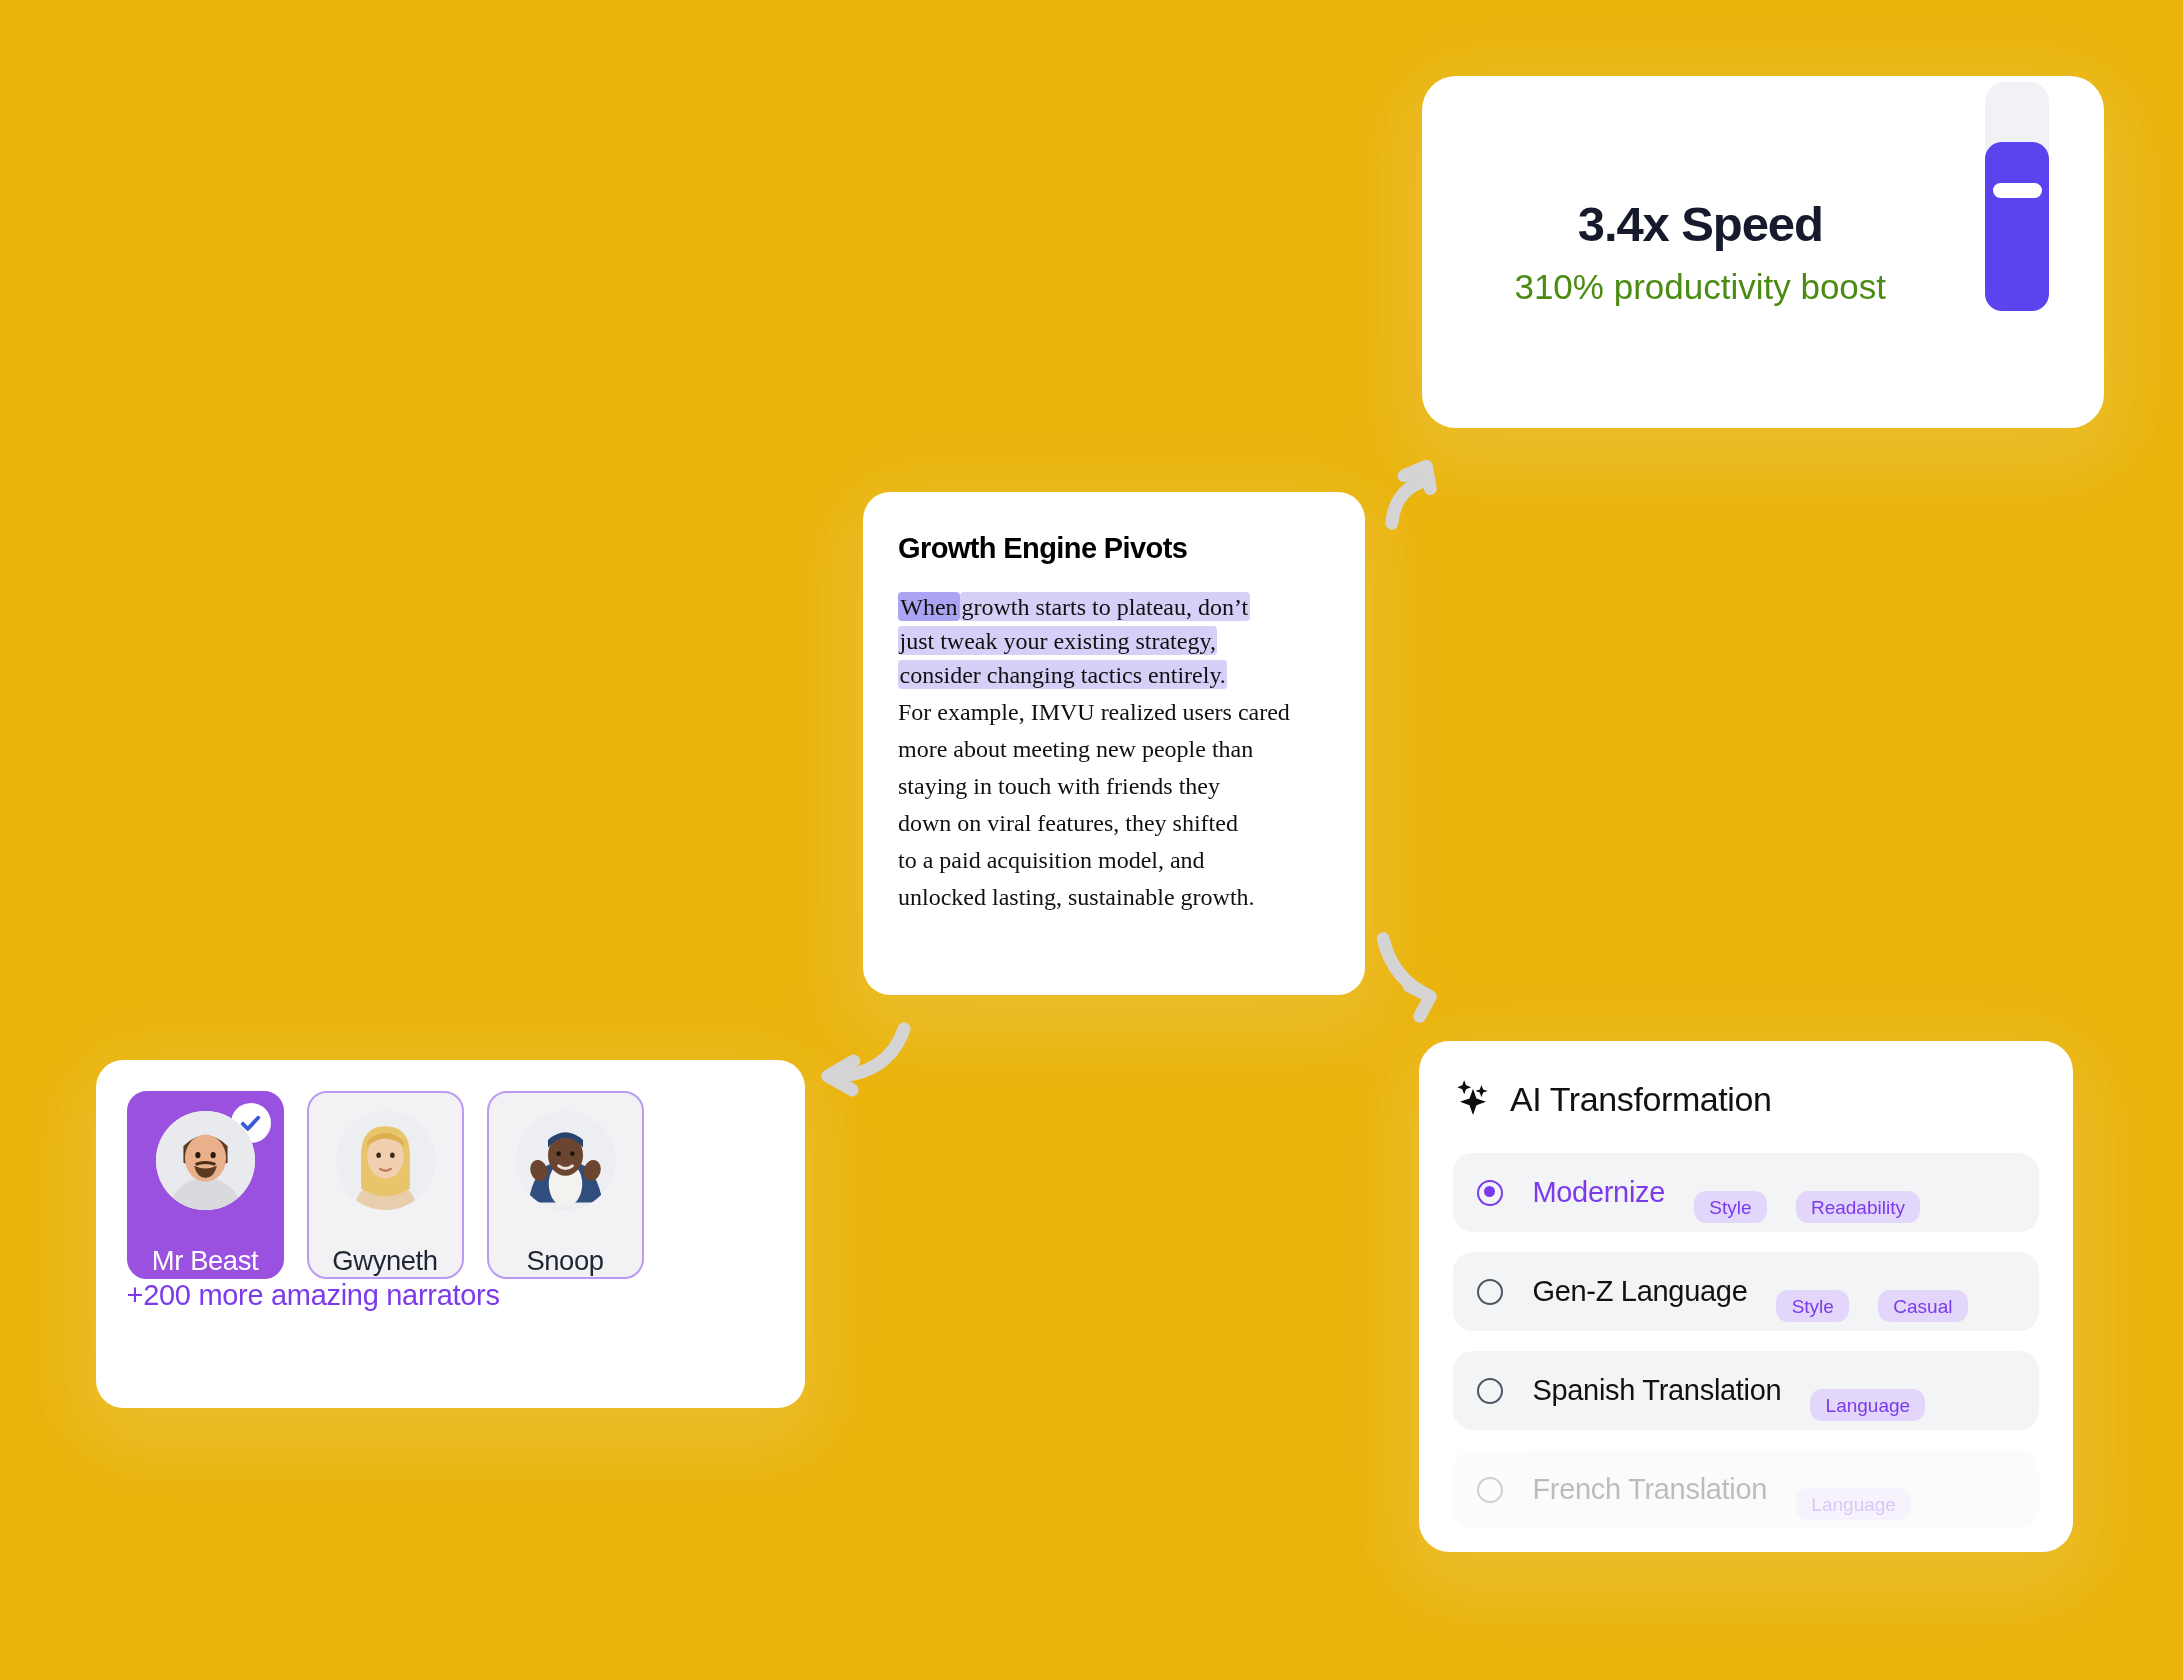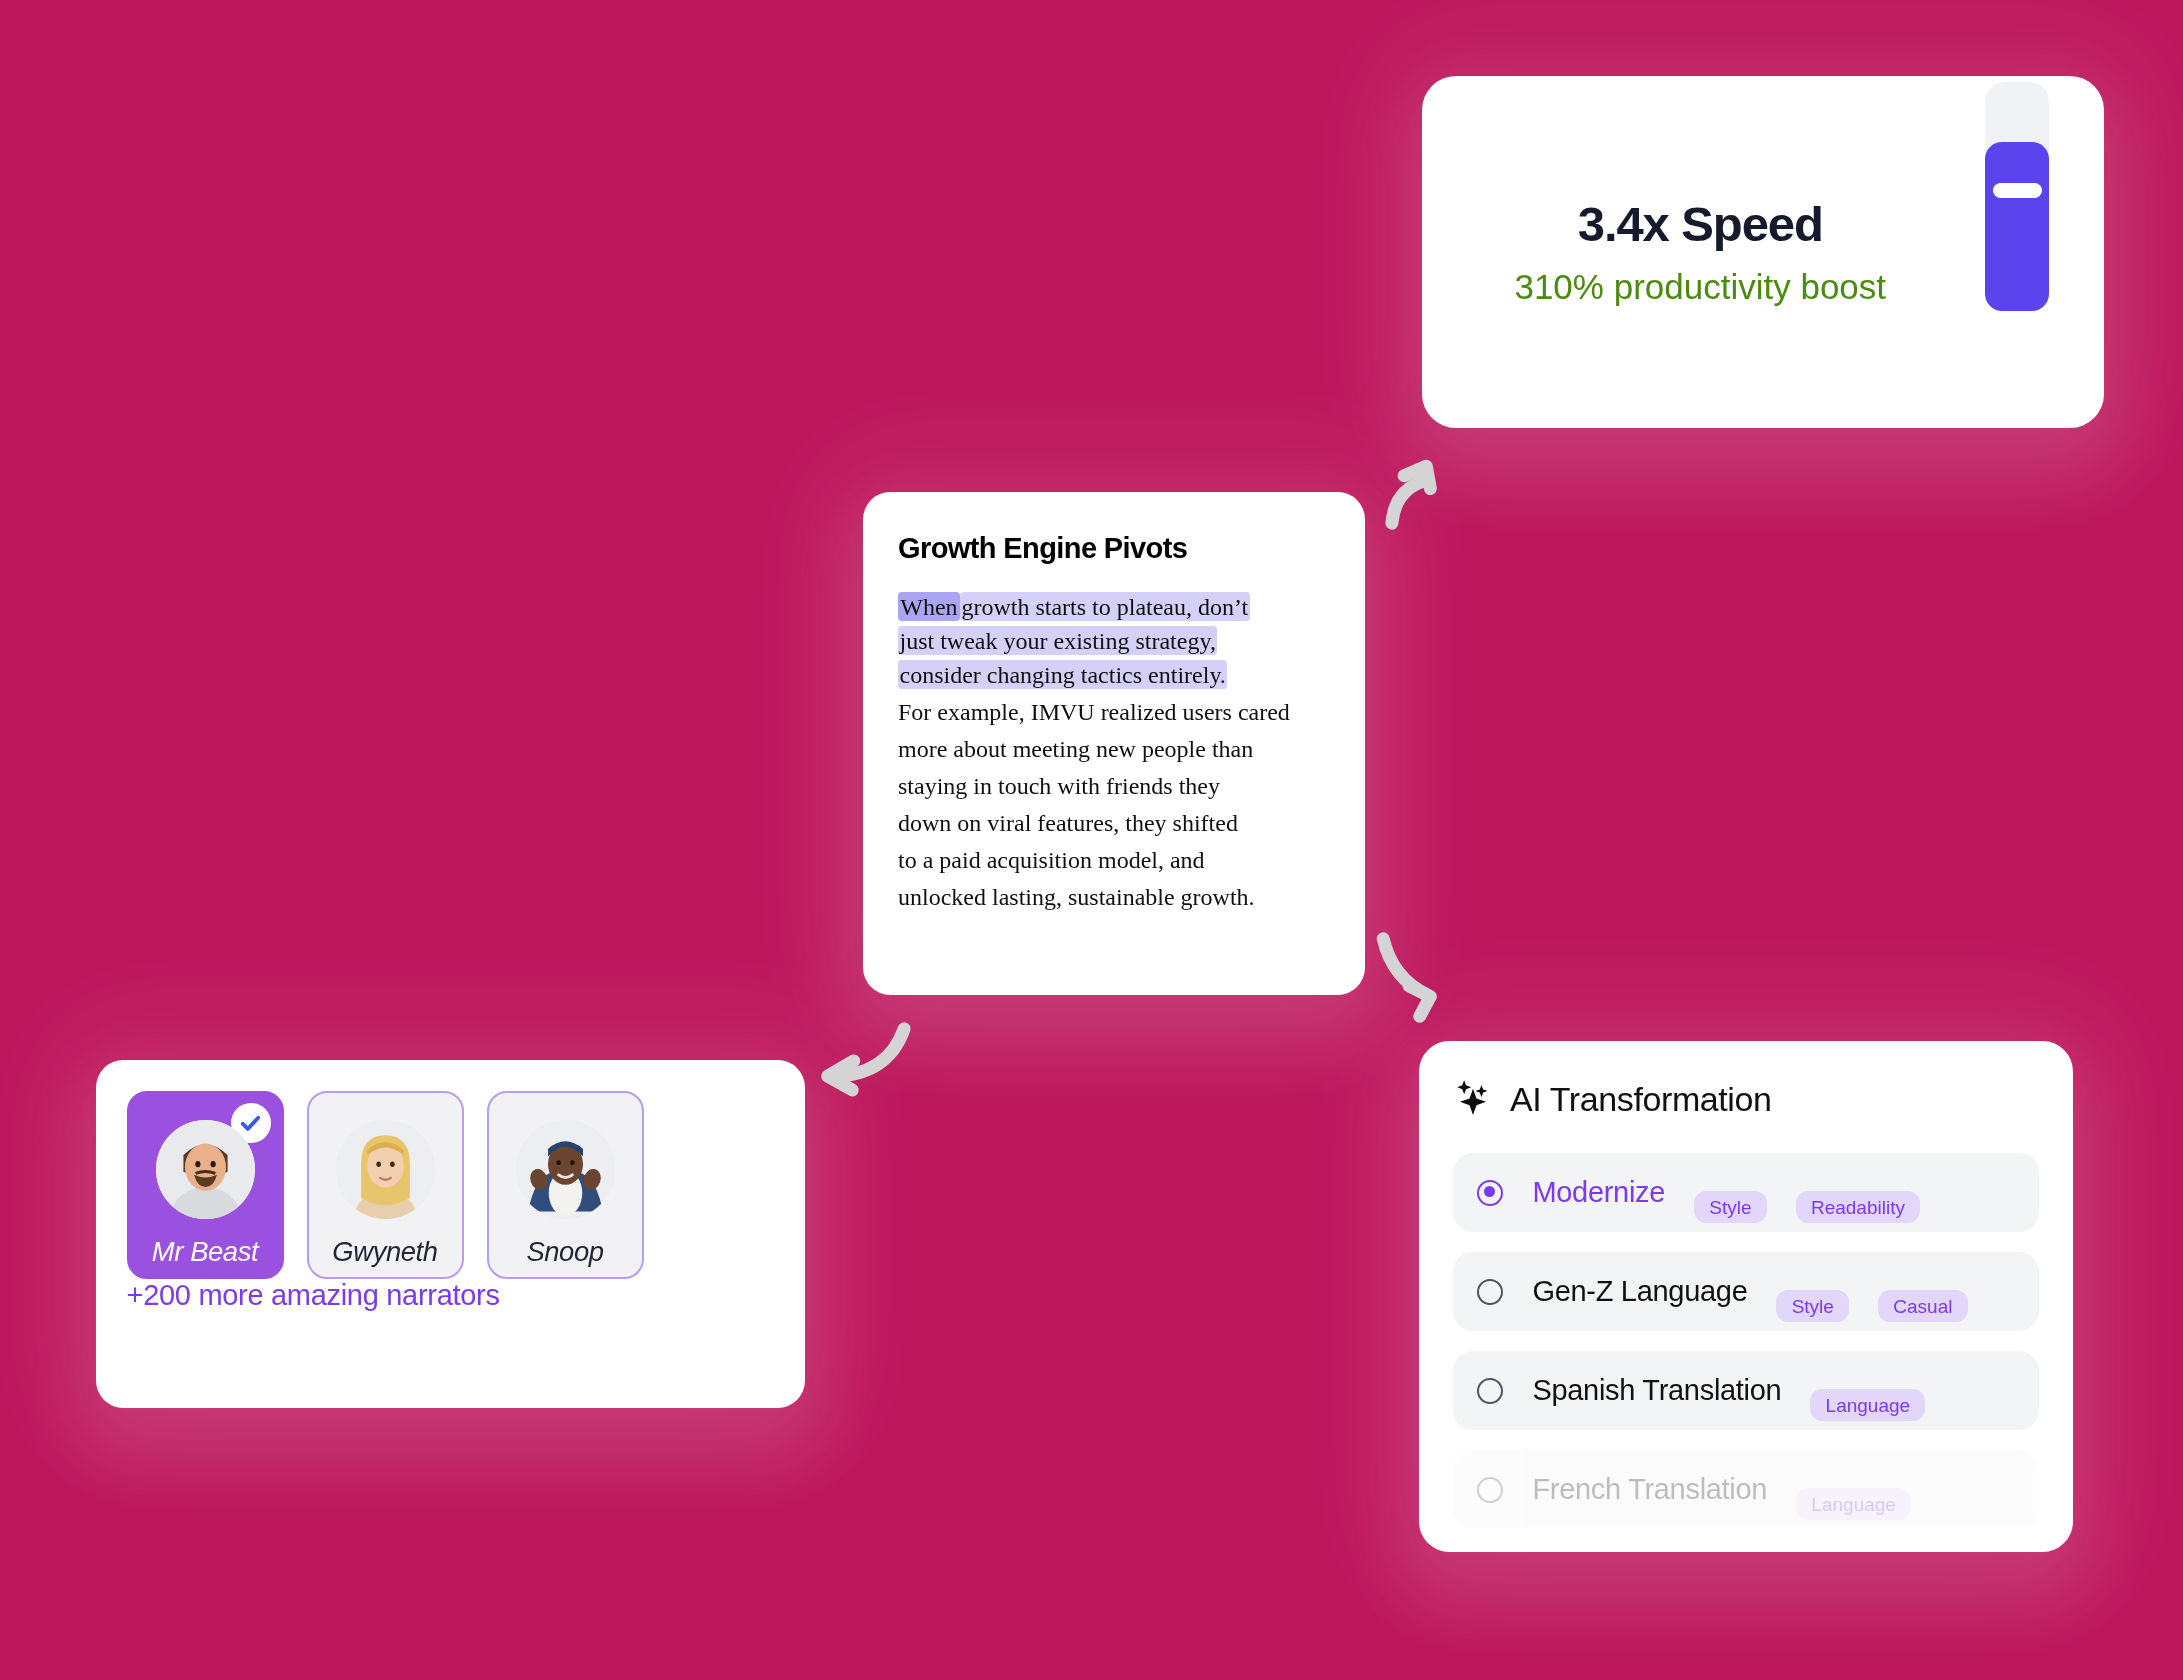--- a/index.html
+++ b/index.html
@@ -9,21 +9,21 @@
     height: 1680px;
     background: #000000;
     overflow: hidden;
     font-family: "Liberation Sans", sans-serif;
   }
 
   #stage {
     position: relative;
     width: 2183px;
     height: 1680px;
-    background: #be185d;
+    background: #eab308;
   }
 
   
   .card {
     position: absolute;
     background: #ffffff;
     border-radius: 30.5px;
     box-shadow:
       0 0 0 0.8px rgba(255,255,255,0.02),
       0 30.5px 69px 23px rgba(255,255,255,0.10),
@@ -225,24 +225,23 @@
   }
   .narrator {
     width: 157px;
     height: 188px;
     border-radius: 20px;
     background: #f2f2f5;
     border: 2.3px solid #bb9af2;
     display: flex;
     flex-direction: column;
     align-items: center;
-    justify-content: center;
+    justify-content: space-between;
     padding-top: 18.3px;
     position: relative;
-    font-style: italic;
   }
   .narrator.selected {
     background: #9b51e0;
     border-color: #9b51e0;
   }
   .avatar {
     width: 99px;
     height: 99px;
     border-radius: 50%;
     background: #e9eaee;

